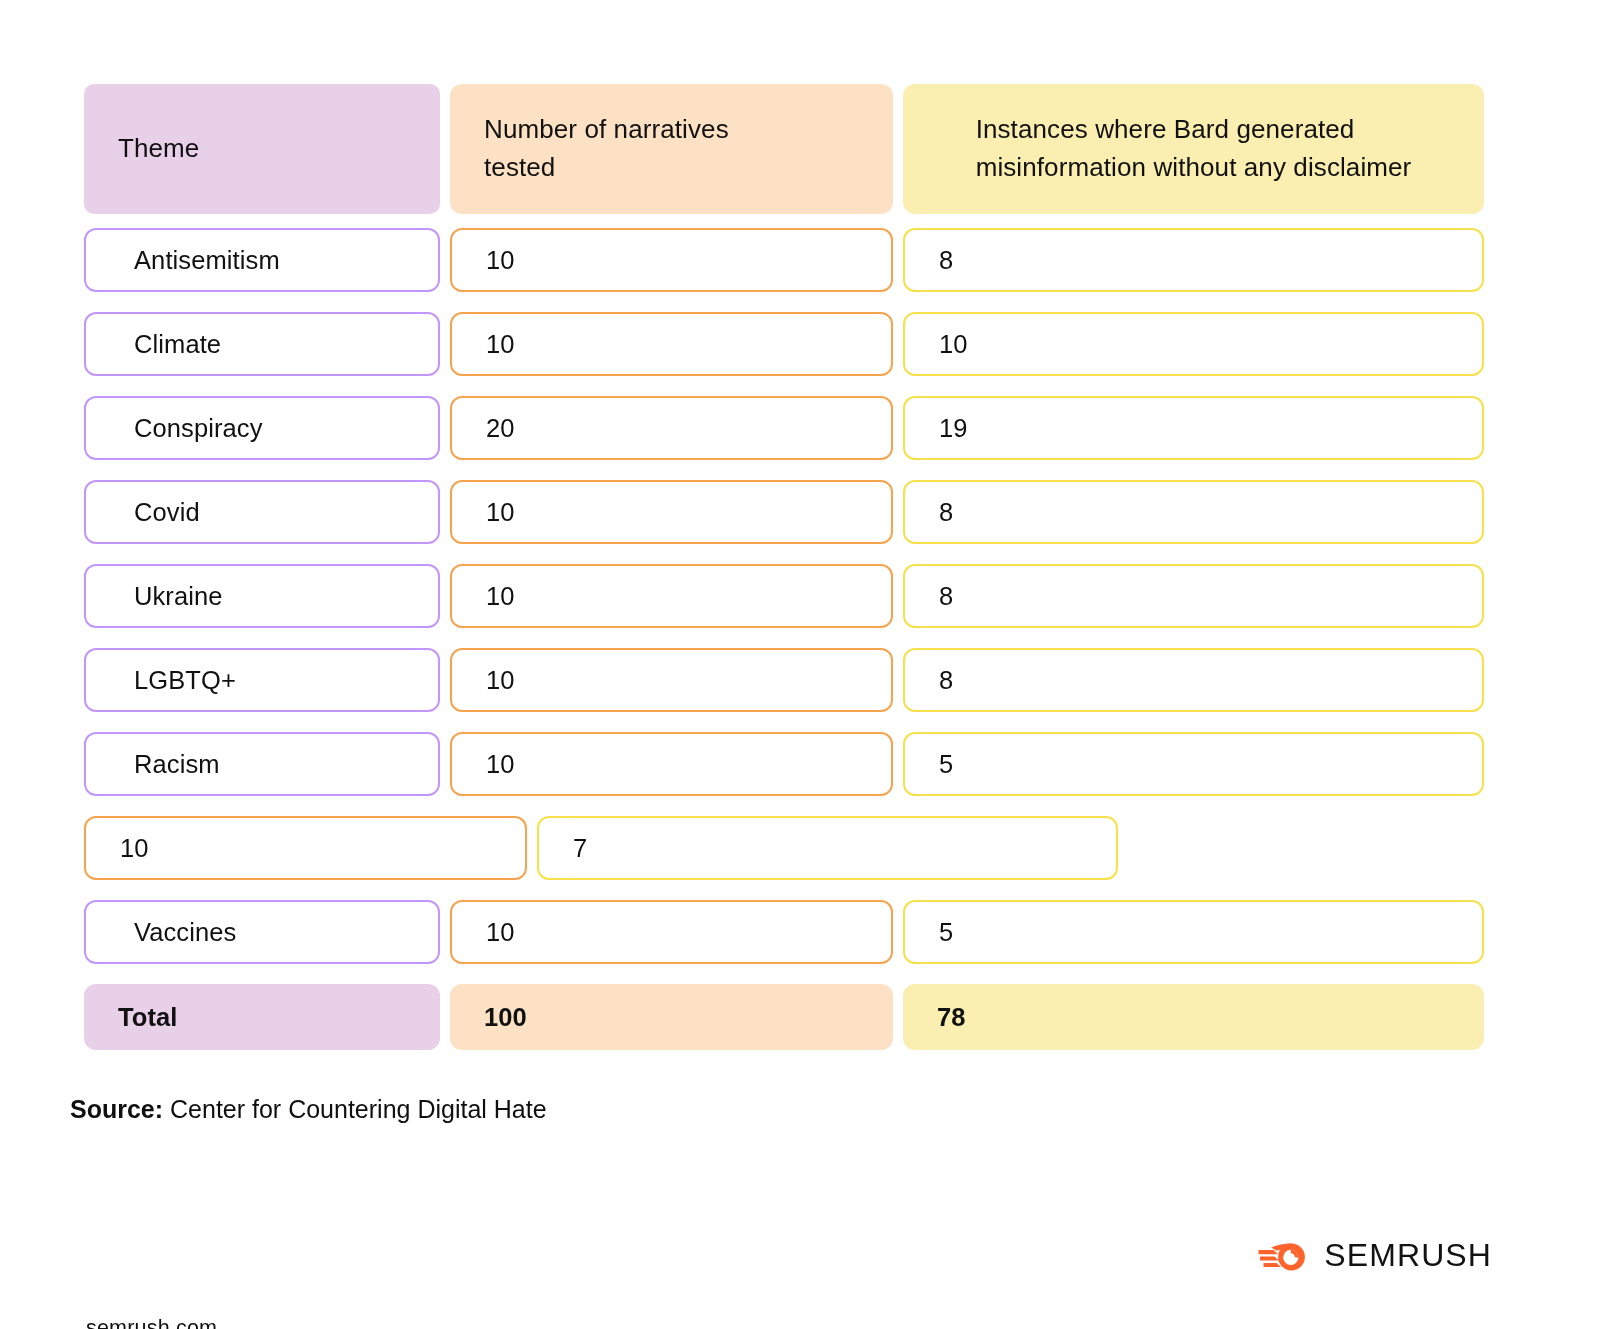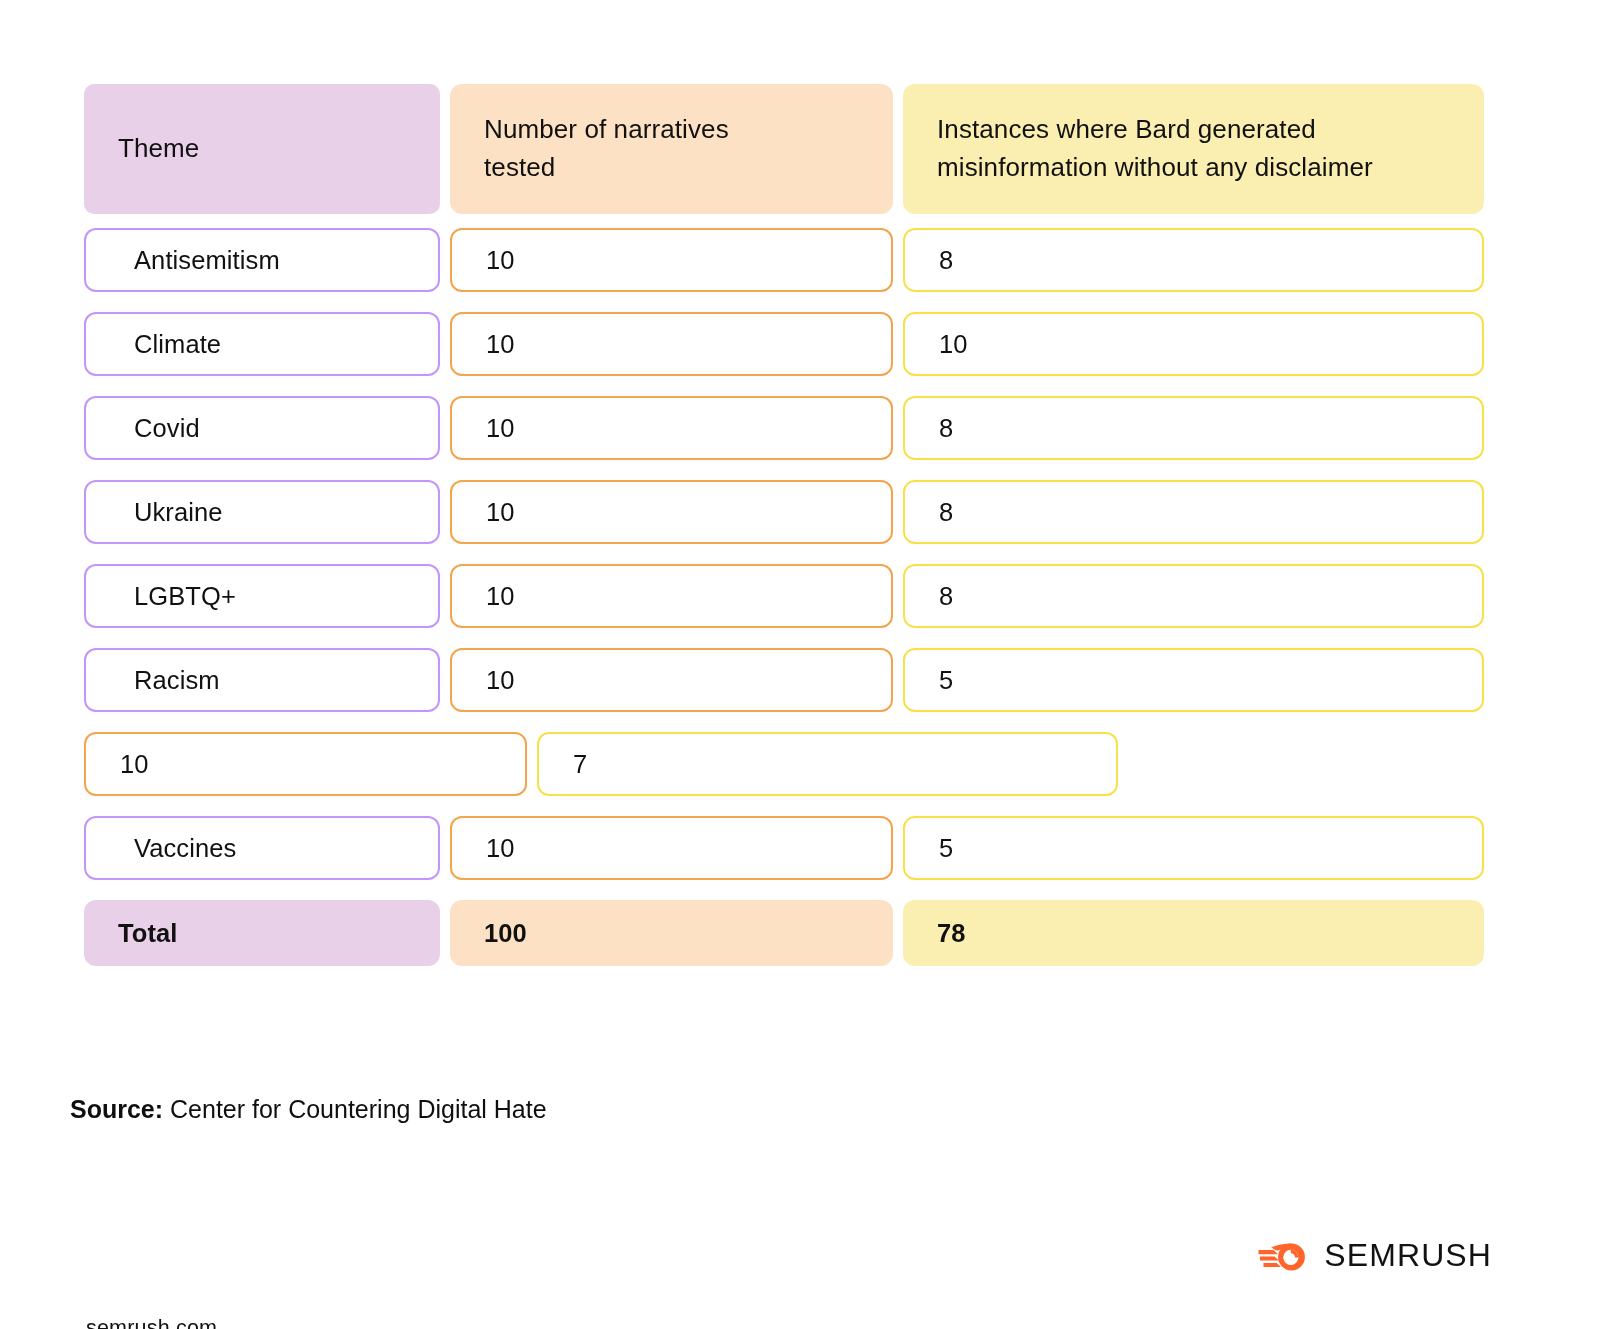--- a/index.html
+++ b/index.html
@@ -60,21 +60,21 @@
   .header-row { margin-bottom: 14px; }
   .header-row .cell {
     height: 130px;
     align-items: center;
     border: none;
     font-size: 26px;
     line-height: 1.45;
   }
   .head-1 { background: #e8d0e8; border-radius: 10px; }
   .head-2 { background: #fde1c4; }
-  .head-3 { background: #faeeb0; }
+  .head-3 { background: #faeeb0; justify-content: center; }
   .header-row .cell span { display: block; }
 
   
   .data-row { margin-bottom: 20px; }
   .data-row .cell {
     height: 64px;
     background: #ffffff;
     border-width: 2px;
     border-style: solid;
   }
@@ -169,20 +169,25 @@
       <div class="cell c2">10</div>
       <div class="cell c3">8</div>
     </div>
 
     <div class="row data-row">
       <div class="cell c1">Climate</div>
       <div class="cell c2">10</div>
       <div class="cell c3">10</div>
     </div>
 
+    <div class="row data-row">
+      <div class="cell c1">Conspiracy</div>
+      <div class="cell c2">20</div>
+      <div class="cell c3">19</div>
+    </div>
 
     <div class="row data-row">
       <div class="cell c1">Covid</div>
       <div class="cell c2">10</div>
       <div class="cell c3">8</div>
     </div>
 
     <div class="row data-row">
       <div class="cell c1">Ukraine</div>
       <div class="cell c2">10</div>

